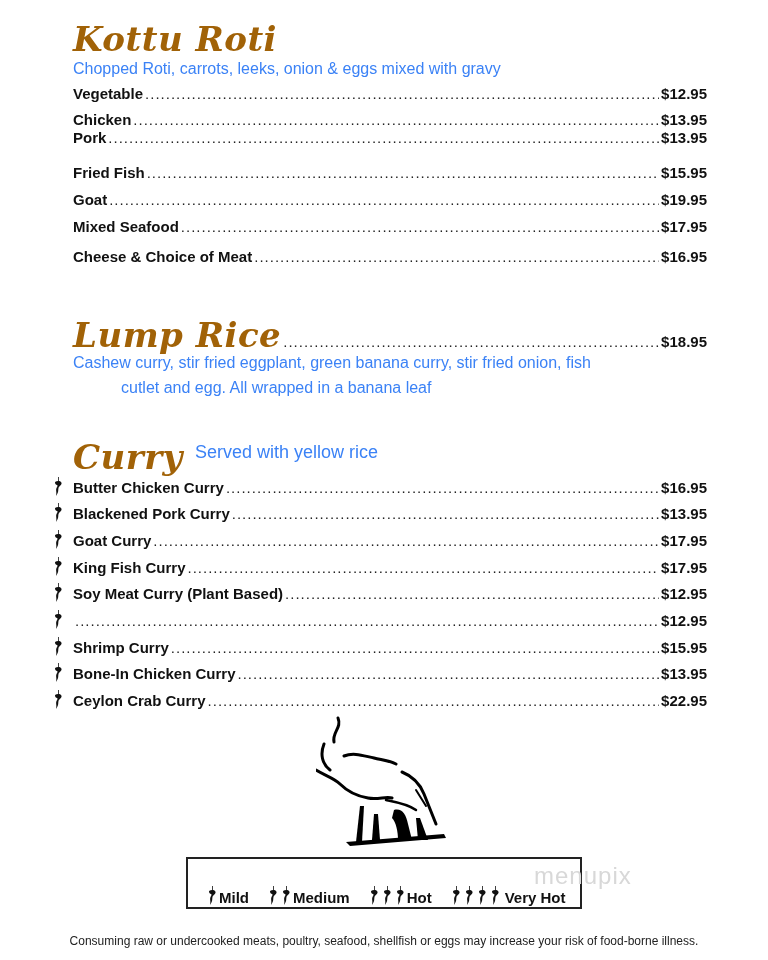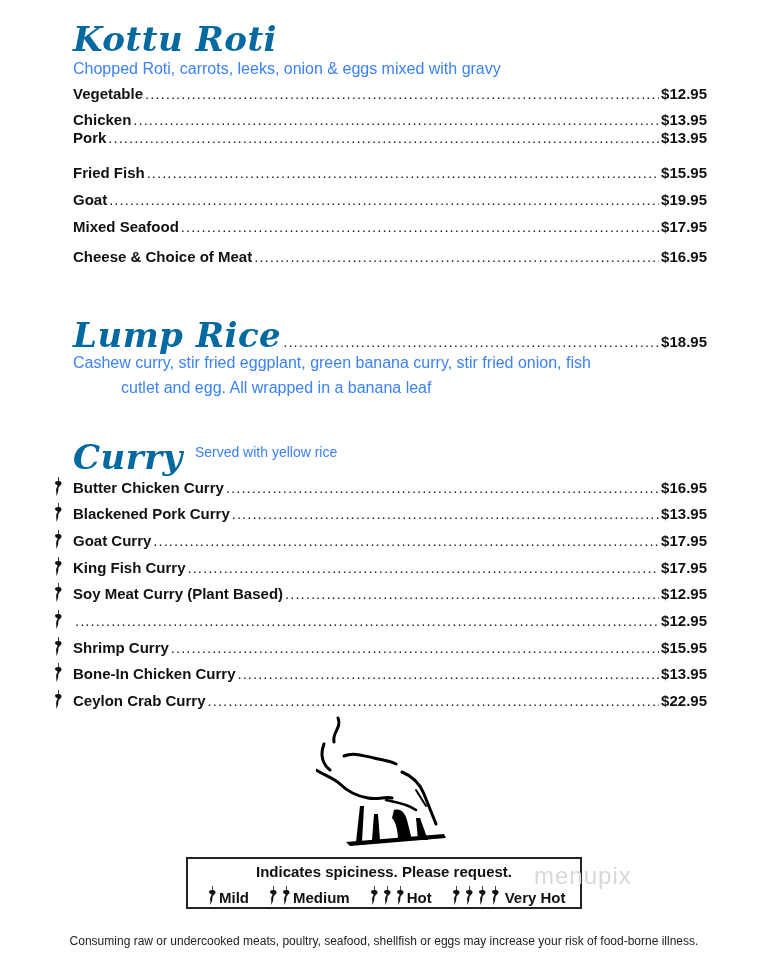--- a/index.html
+++ b/index.html
@@ -1,20 +1,20 @@
 <!DOCTYPE html>
 <html><head>
 <meta charset="utf-8">
 <style>
   html, body { margin: 0; padding: 0; background: #ffffff; }
   body { width: 768px; height: 960px; position: relative; overflow: hidden;
          font-family: "Liberation Sans", sans-serif; color: #111; }
   .abs { position: absolute; }
   .section-title { font-family: "DejaVu Serif", serif; font-weight: 900; font-style: italic;
-                   font-size: 34px; letter-spacing: 0.5px; color: #0369a1; line-height: 1; }
+                   font-size: 34px; letter-spacing: 0.5px; color: #a16207; line-height: 1; }
   .desc { font-size: 16px; color: #3b82f6; line-height: 25px; }
   .row { position: absolute; left: 73px; width: 634px; height: 20px; display: flex; align-items: baseline;
          font-size: 15px; font-weight: bold; color: #111; }
   .row .name { white-space: nowrap; }
   .row .dots { flex: 1; overflow: hidden; white-space: nowrap; margin: 0 2px; font-weight: normal;
                letter-spacing: 1px; color: #222; }
   .row .dots::before { content: "........................................................................................................................................................................................................"; }
   .row .price { white-space: nowrap; font-weight: bold; }
   .pepper { position: absolute; left: 52px; width: 12px; height: 20px; }
   .legend-box { position: absolute; left: 186px; top: 857px; width: 396px; height: 52px;
@@ -81,21 +81,21 @@
 <div class="row" style="top:318px; height:34px; align-items:baseline;">
   <span class="name section-title">Lump Rice</span>
     <span class="dots"></span>
     <span class="price">$18.95</span>
 </div>
 <div class="abs desc" style="left:73px; top:350px;">Cashew curry, stir fried eggplant, green banana curry, stir fried onion, fish</div>
 <div class="abs desc" style="left:73px; top:375px;margin-left:48px;">cutlet and egg.  All wrapped in a banana leaf</div>
 
 <div class="abs" style="left:73px; top:440px; display:flex; align-items:flex-start; gap:12px;">
   <span class="section-title">Curry</span>
-  <span class="desc" style="font-size:14px;">Served with yellow rice</span>
+  <span class="desc" style="font-size:18px;">Served with yellow rice</span>
 </div>
 
 <svg class="pepper" style="top:477px;">
     <use href="#pepper"></use>
   </svg>
 <div class="row" style="top:479px;">
   <span class="name">Butter Chicken Curry</span>
     <span class="dots"></span>
     <span class="price">$16.95</span>
 </div>
@@ -176,21 +176,20 @@
   <g fill="#000">
     <path d="M44 92 L48 92 L46 128 L40 128 Z"></path>
     <path d="M58 100 L62 100 L64 126 L56 126 Z"></path>
     <path d="M78 96 C86 94 90 100 92 110 L96 126 L82 126 C82 118 80 108 76 104 Z"></path>
     <path d="M100 104 L104 104 L112 126 L102 126 Z"></path>
     <path d="M30 128 L128 120 L130 124 L34 132 Z"></path>
   </g>
 </svg>
 
 <div class="legend-box">
-  <div class="legend-title">Indicates spiciness.  Please request.</div>
   <div class="legend-row">
     <div class="legend-item">
       <svg width="12" height="20">
           <use href="#pepper"></use>
         </svg>
       <span>Mild</span>
     </div>
     <div class="legend-item">
       <svg width="12" height="20">
           <use href="#pepper"></use>

